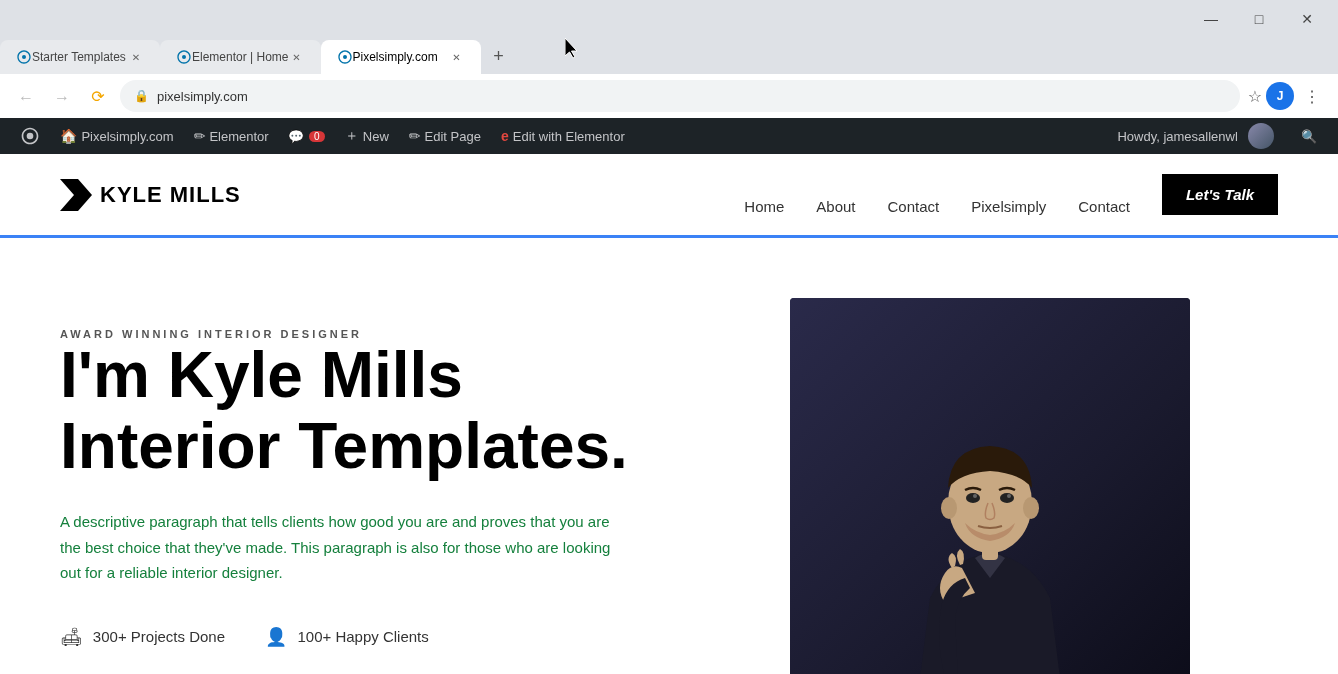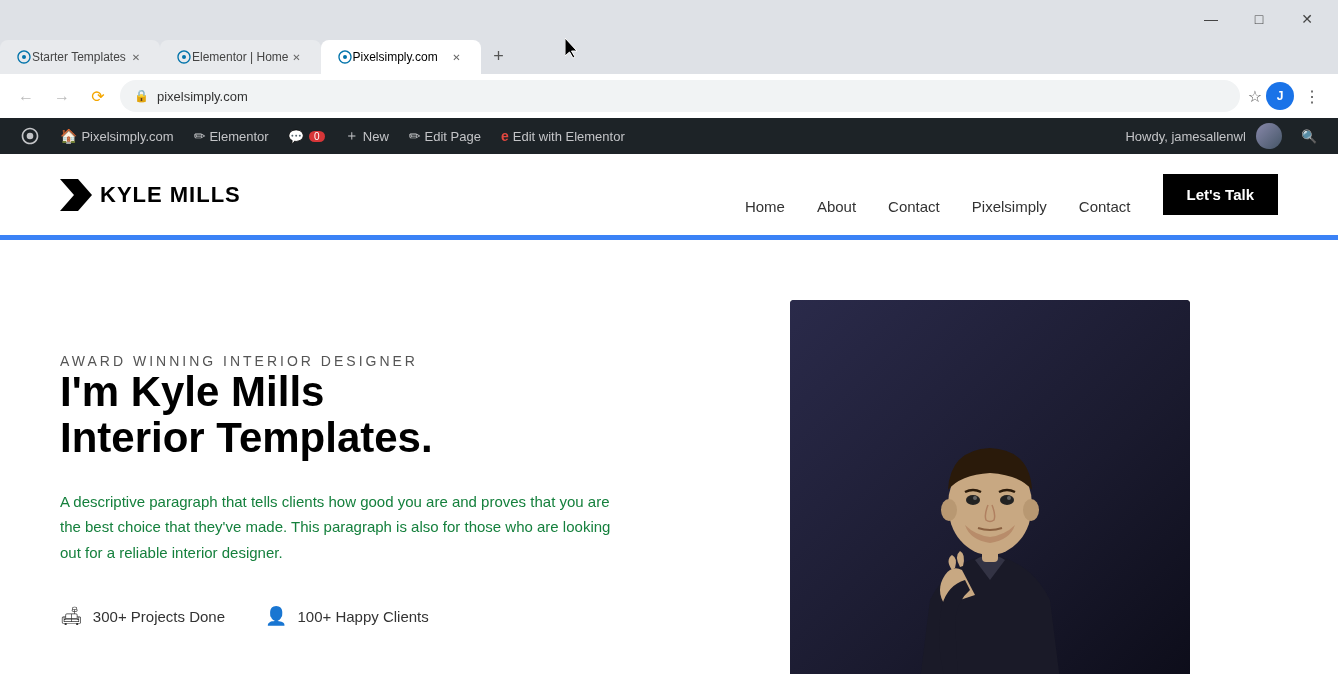--- a/index.html
+++ b/index.html
@@ -156,21 +156,21 @@
       color: #c3c4c7;
       font-size: 13px;
       cursor: pointer;
       text-decoration: none;
     }
     .wp-admin-item .icon { font-size: 14px; }
     .wp-admin-bar-right {
       margin-left: auto;
       display: flex;
       align-items: center;
-      gap: 4px;
+      gap: 12px;
       color: #c3c4c7;
       font-size: 13px;
     }
     .wp-logo-item {
       display: flex;
       align-items: center;
       padding: 0 8px;
       height: 36px;
       cursor: pointer;
     }
@@ -200,21 +200,21 @@
       min-height: 540px;
     }
 
     
     .site-header {
       display: flex;
       align-items: center;
       justify-content: space-between;
       padding: 20px 60px;
       background: #fff;
-      border-bottom: 5px solid #3b82f6;
+      border-bottom: 3px solid #3b82f6;
     }
     .site-logo {
       display: flex;
       align-items: center;
       gap: 8px;
       font-size: 22px;
       font-weight: 900;
       color: #000;
       letter-spacing: 1px;
     }
@@ -230,43 +230,44 @@
       cursor: pointer;
     }
     .nav-cta {
       background: #000;
       color: #fff;
       padding: 12px 24px;
       font-size: 15px;
       font-weight: 600;
       cursor: pointer;
       border: none;
+      font-style: italic;
     }
 
     
     .hero-section {
       display: flex;
       align-items: center;
       padding: 60px 60px 40px;
       gap: 60px;
       min-height: 480px;
     }
     .hero-content {
       flex: 1;
       max-width: 55%;
     }
     .hero-subtitle {
-      font-size: 14px;
-      font-weight: 400;
+      font-size: 11px;
+      font-weight: 700;
       letter-spacing: 3px;
       color: #555;
       text-transform: uppercase;
     }
     .hero-title {
-      font-size: 42px;
+      font-size: 64px;
       font-weight: 900;
       color: #000;
       line-height: 1.1;
       margin-bottom: 28px;
     }
     .hero-description {
       font-size: 15px;
       color: #15803d;
       line-height: 1.7;
       margin-bottom: 40px;

